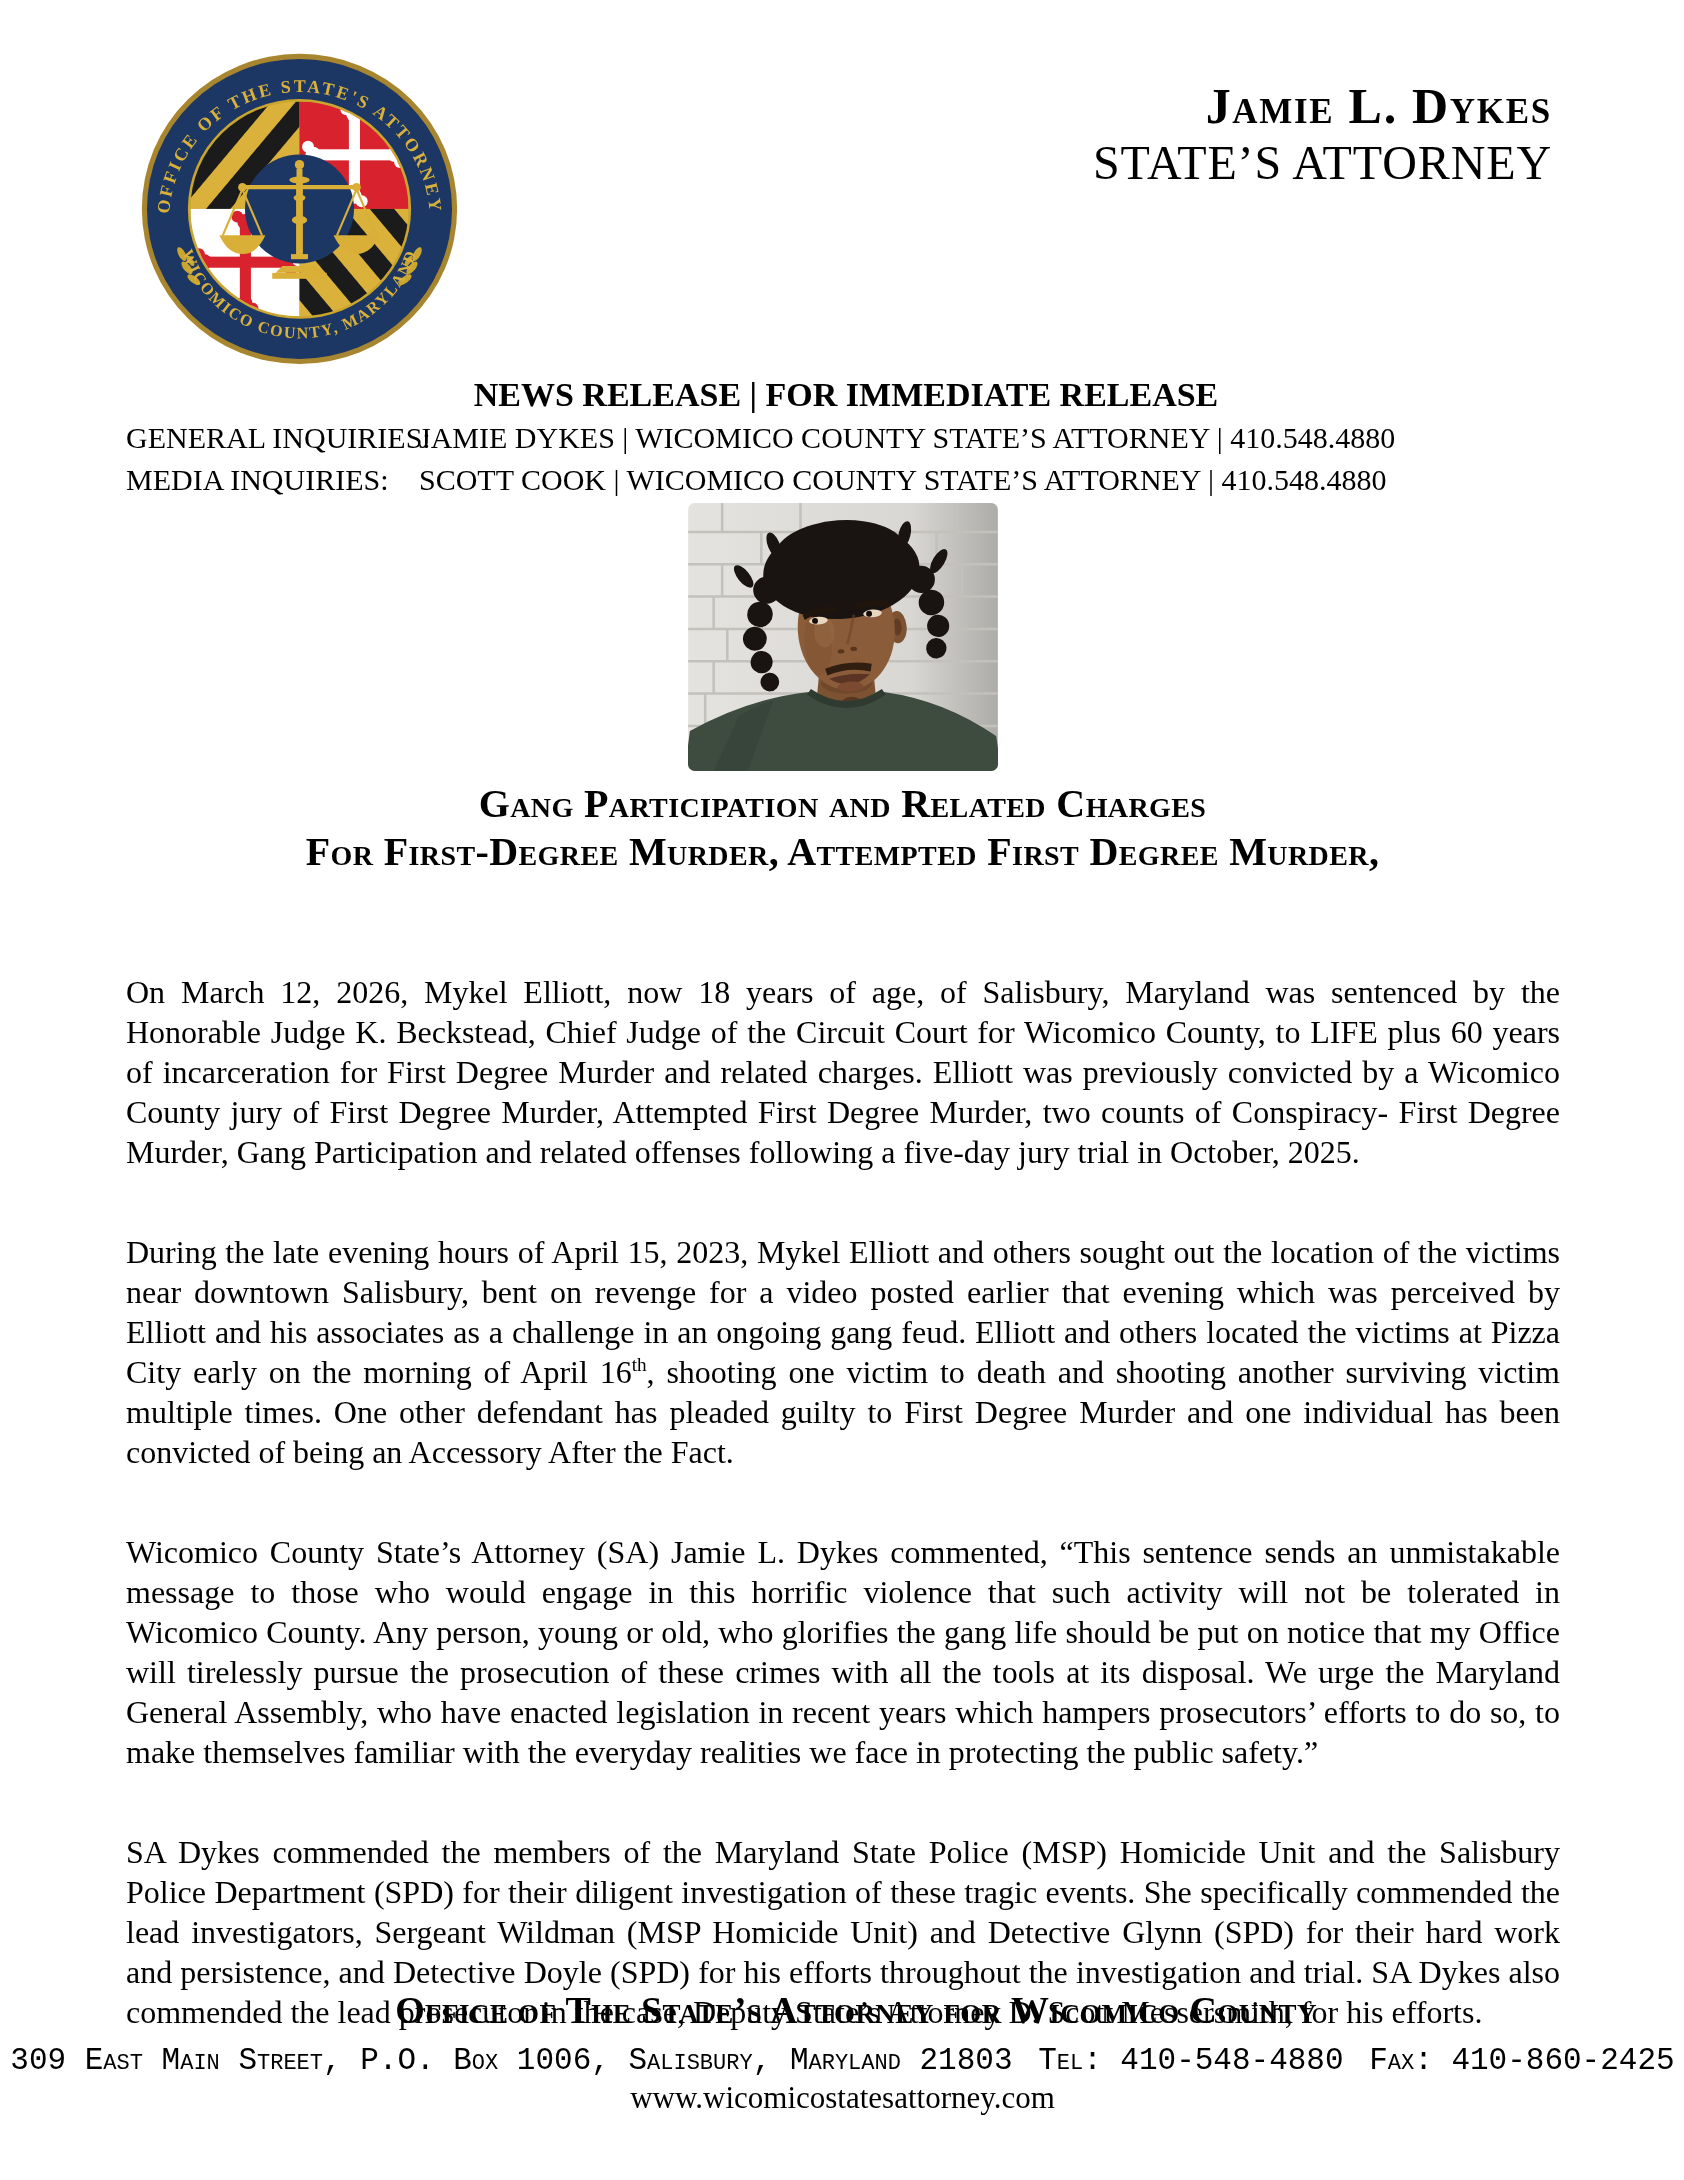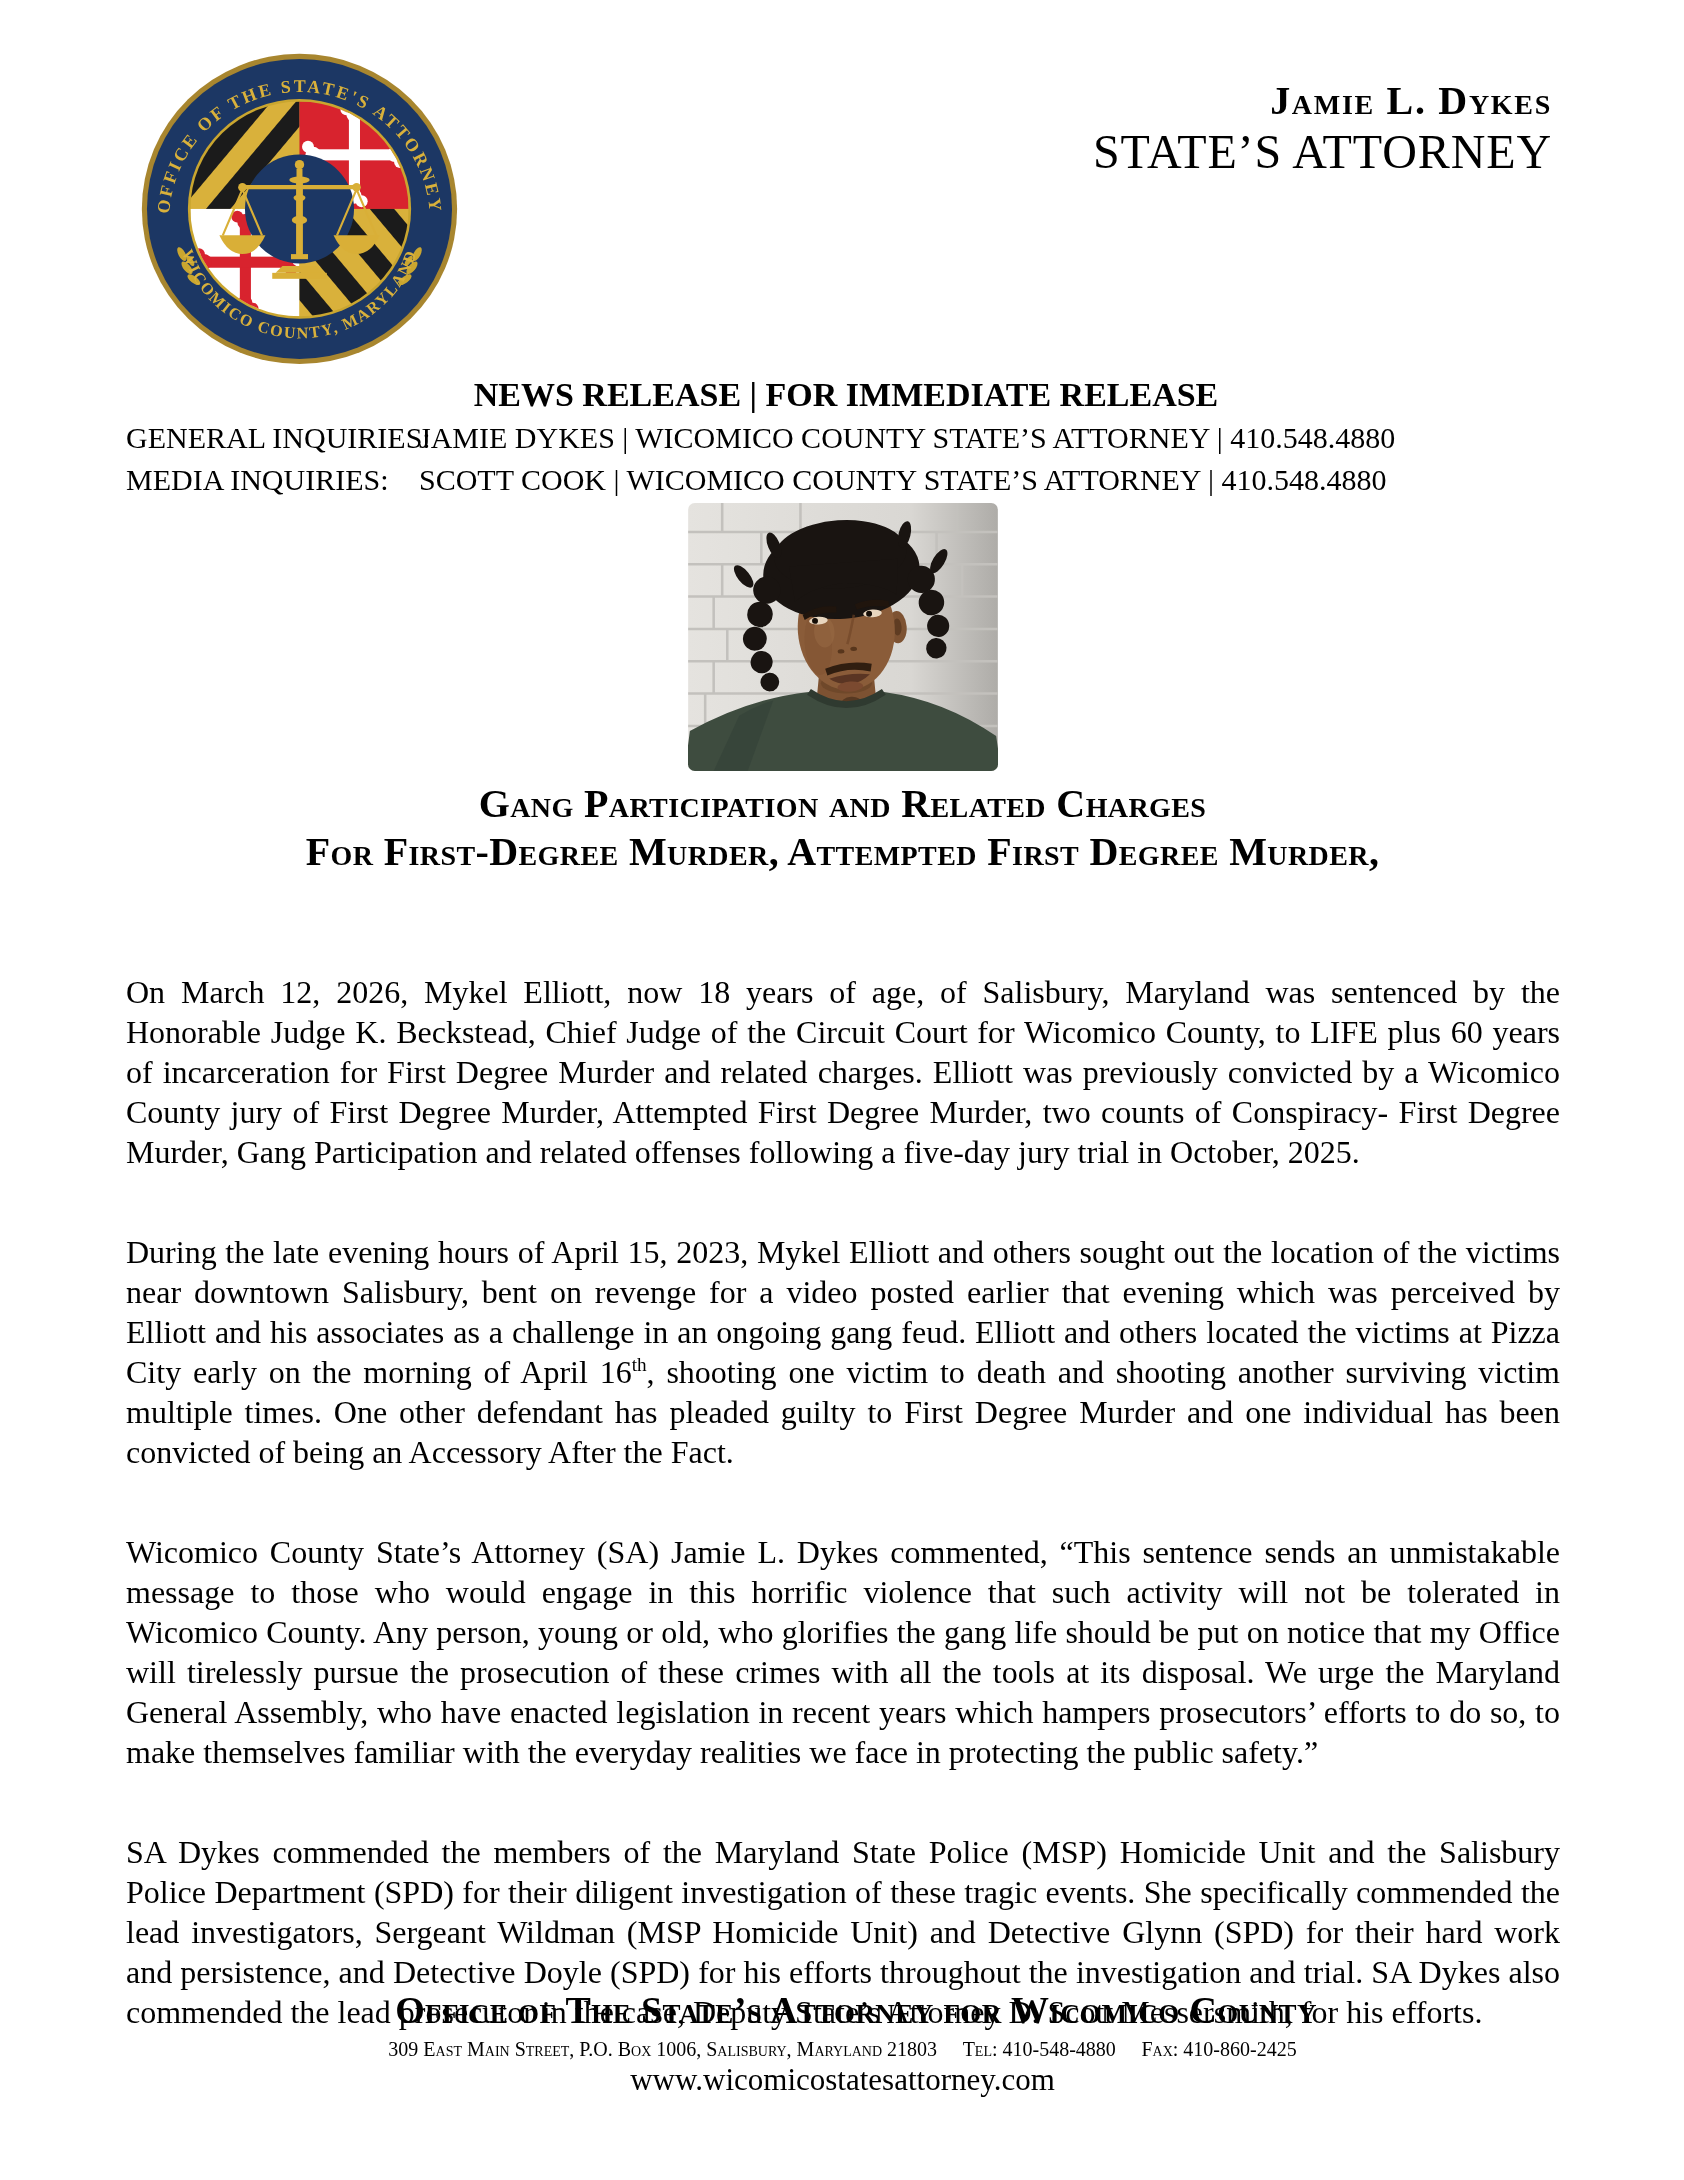--- a/index.html
+++ b/index.html
@@ -19,21 +19,21 @@
   
   .seal {
     position:absolute; left:141px; top:53px;
     width:317px; height:312px;
   }
   .masthead {
     position:absolute; right:133px; top:80px;
     text-align:right; white-space:nowrap;
   }
   .masthead-name {
-    font-size:40px; font-weight:bold;
+    font-size:50px; font-weight:bold;
     font-variant:small-caps; letter-spacing:1.7px;
     line-height:1.05;
   }
   .masthead-title {
     font-size:48px; letter-spacing:0.9px; margin-top:5.1px;
     line-height:1.05;
   }
 
   
   .release { position:absolute; left:126px; top:375px; width:1440px; }
@@ -69,22 +69,22 @@
 
   
   .footer { position:absolute; left:0; top:1990px; width:100%; text-align:center; }
   .footer-org {
     font-size:38px; font-weight:bold;
     font-variant:small-caps; letter-spacing:0.4px;
     line-height:1.1;
     margin-left:27px;
   }
   .footer-address {
-    font-size:20px; font-variant:small-caps;
-    margin-top:6px; line-height:1.1; white-space:nowrap;
+    font-size:31px; font-variant:small-caps;
+    margin-top:12px; line-height:1.1; white-space:nowrap;font-family:Liberation Mono, monospace;
   }
   .footer-address .gap { display:inline-block; width:25.6px; }
   .footer-site { font-size:31px; margin-top:3px; line-height:1.1; }
 </style>
 </head>
 <body>
 
 <div class="page">
 
   <div class="seal">

